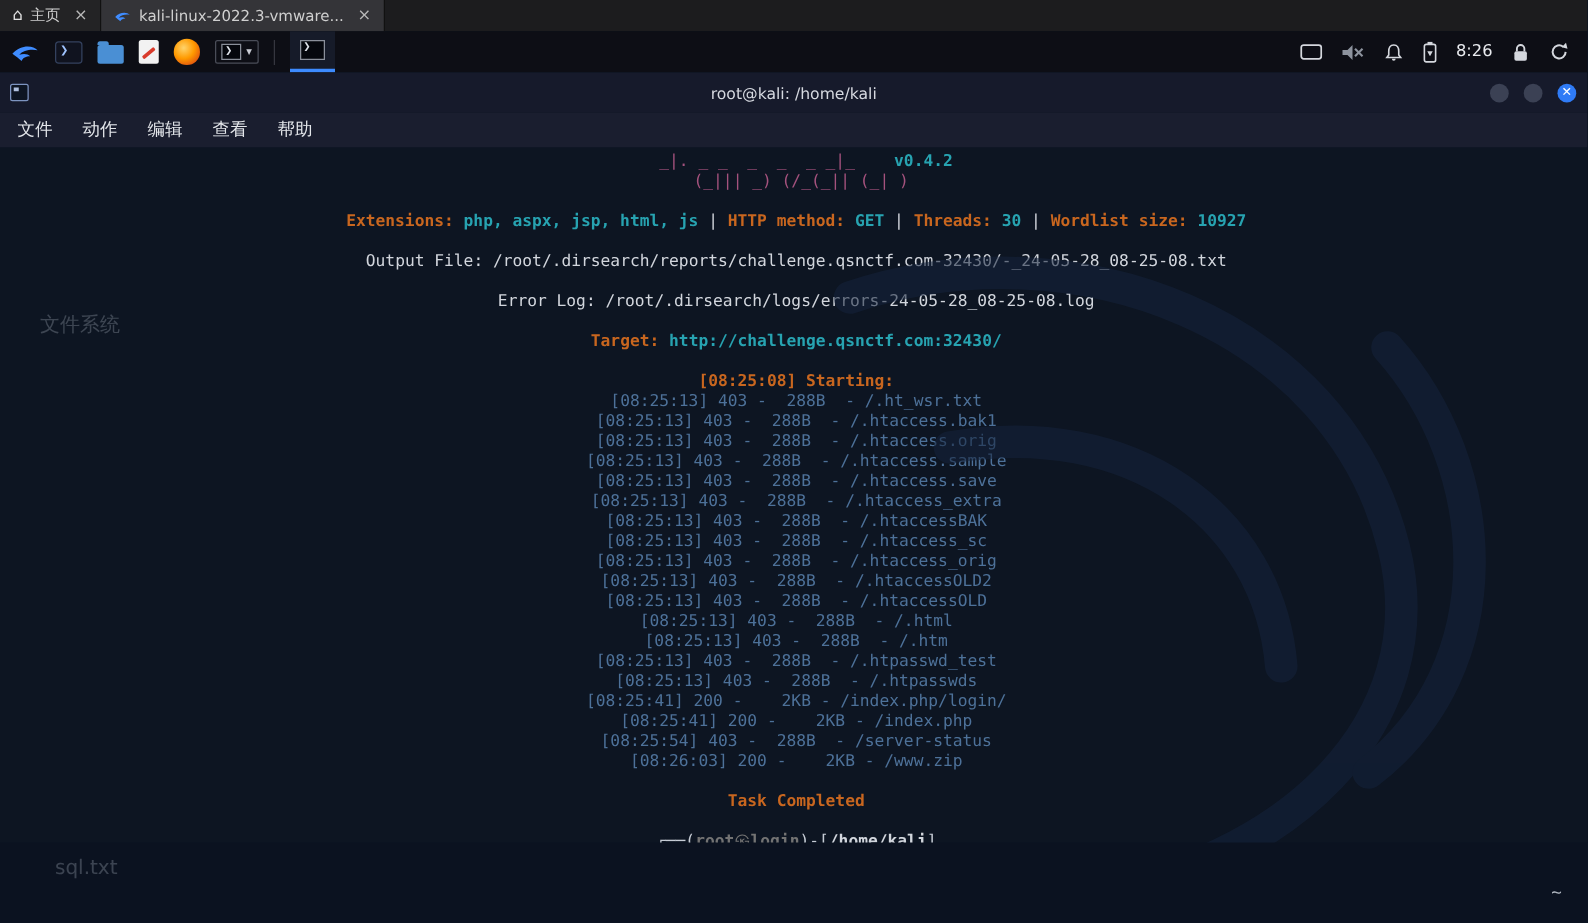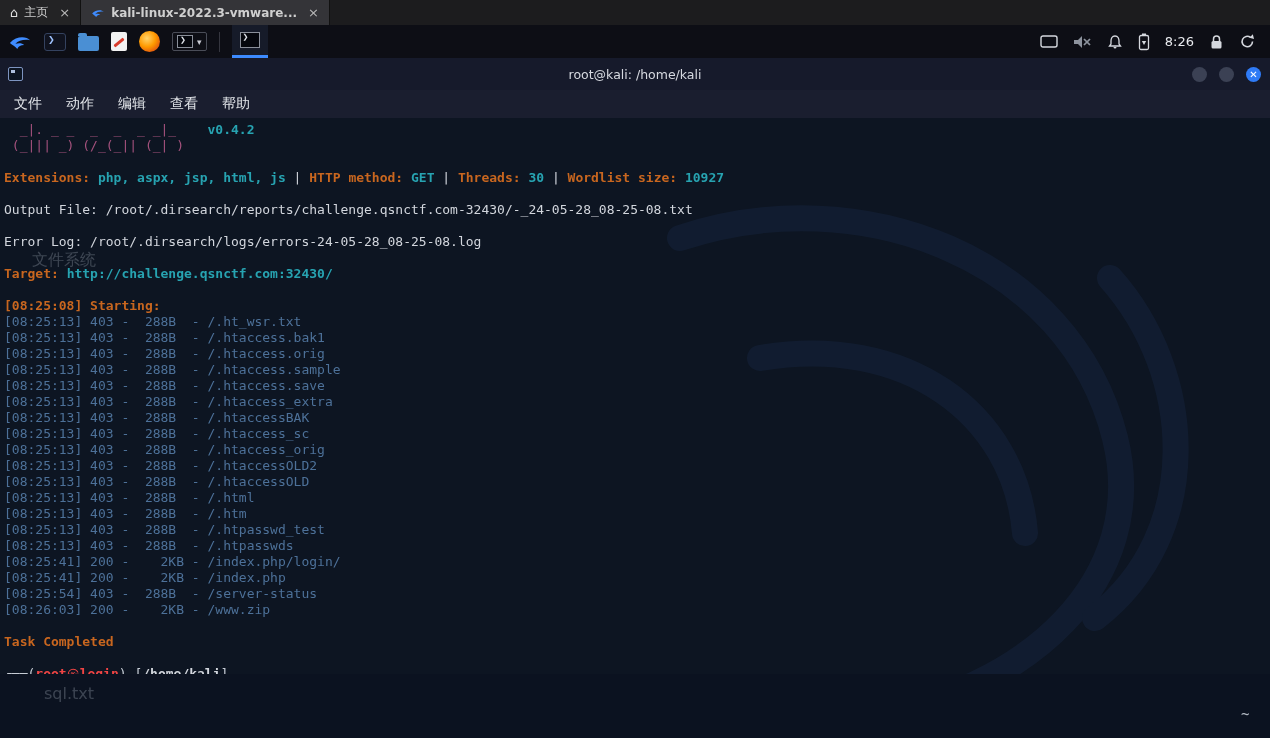--- a/index.html
+++ b/index.html
@@ -95,30 +95,30 @@
     height:28px; background:#1a1e2f; display:flex; align-items:center;
     padding:0 2px; color:#e3e6ea; font-size:14px; flex:0 0 28px;
   }
   .menu-item { padding:0 12px; }
 
   .term {
     flex:1; position:relative; background:#0d1522; overflow:hidden;
     font-family:"DejaVu Sans Mono", monospace; font-size:13px; line-height:16px;
     padding:4px 0 0 4px;
   }
-  .tline { white-space:pre; }
+  .tline { white-space:pre;text-align:center; }
 
   
   .m  { color:#a4527d; }
   .c  { color:#27a3b1; }
   .o  { color:#c8661f; }
   .w  { color:#d2d6dd; }
   .b  { color:#4d7199; }
   .fr { color:#c6ccd5; }
-  .r  { color:#ef4444; }
+  .r  { color:#737373; }
   .bold { font-weight:bold; }
   .cursor { background:#b9c0ca; color:#b9c0ca; }
 
   
   .watermark { position:absolute; right:60px; top:30px; opacity:0.55; pointer-events:none; }
 
   
   .desk-label {
     position:absolute; color:#c6d0dc; opacity:0.26; font-size:16px;
     font-family:"DejaVu Sans", sans-serif; pointer-events:none;
@@ -138,21 +138,21 @@
     <span class="home-glyph">⌂</span>
     <span>主页</span>
     <span class="tab-close">×</span>
   </div>
   <div class="vm-tab active">
     <span style="display:flex;">
       <svg width="14" height="14" viewBox="0 0 24 24">
           <path d="M2 13 C 8 6, 18 6, 22 10 C 17 9, 10 10, 7 14 C 10 13, 14 13, 16 15 C 13 15, 10 16, 9 19 C 7 17, 4 15, 2 13 Z" fill="#3f8cff"></path>
         </svg>
     </span>
-    <span style="font-weight:bold;">kali-linux-2022.3-vmware...</span>
+    <span style="font-weight:normal;">kali-linux-2022.3-vmware...</span>
     <span class="tab-close">×</span>
   </div>
 </div>
 
 <div class="taskbar">
   <div class="tb-left">
     <span class="tb-icon">
       <svg width="24" height="22" viewBox="0 0 24 24">
           <path d="M1 13 C 8 5, 19 5.5, 23 10 C 17.5 8.8, 10 10, 7 14 C 10.5 12.8, 14.5 13, 16.5 15.2 C 13 15.2, 10 16.5, 9 19.5 C 7 17, 3.5 15, 1 13 Z" fill="#3f8cff"></path>
         </svg>

